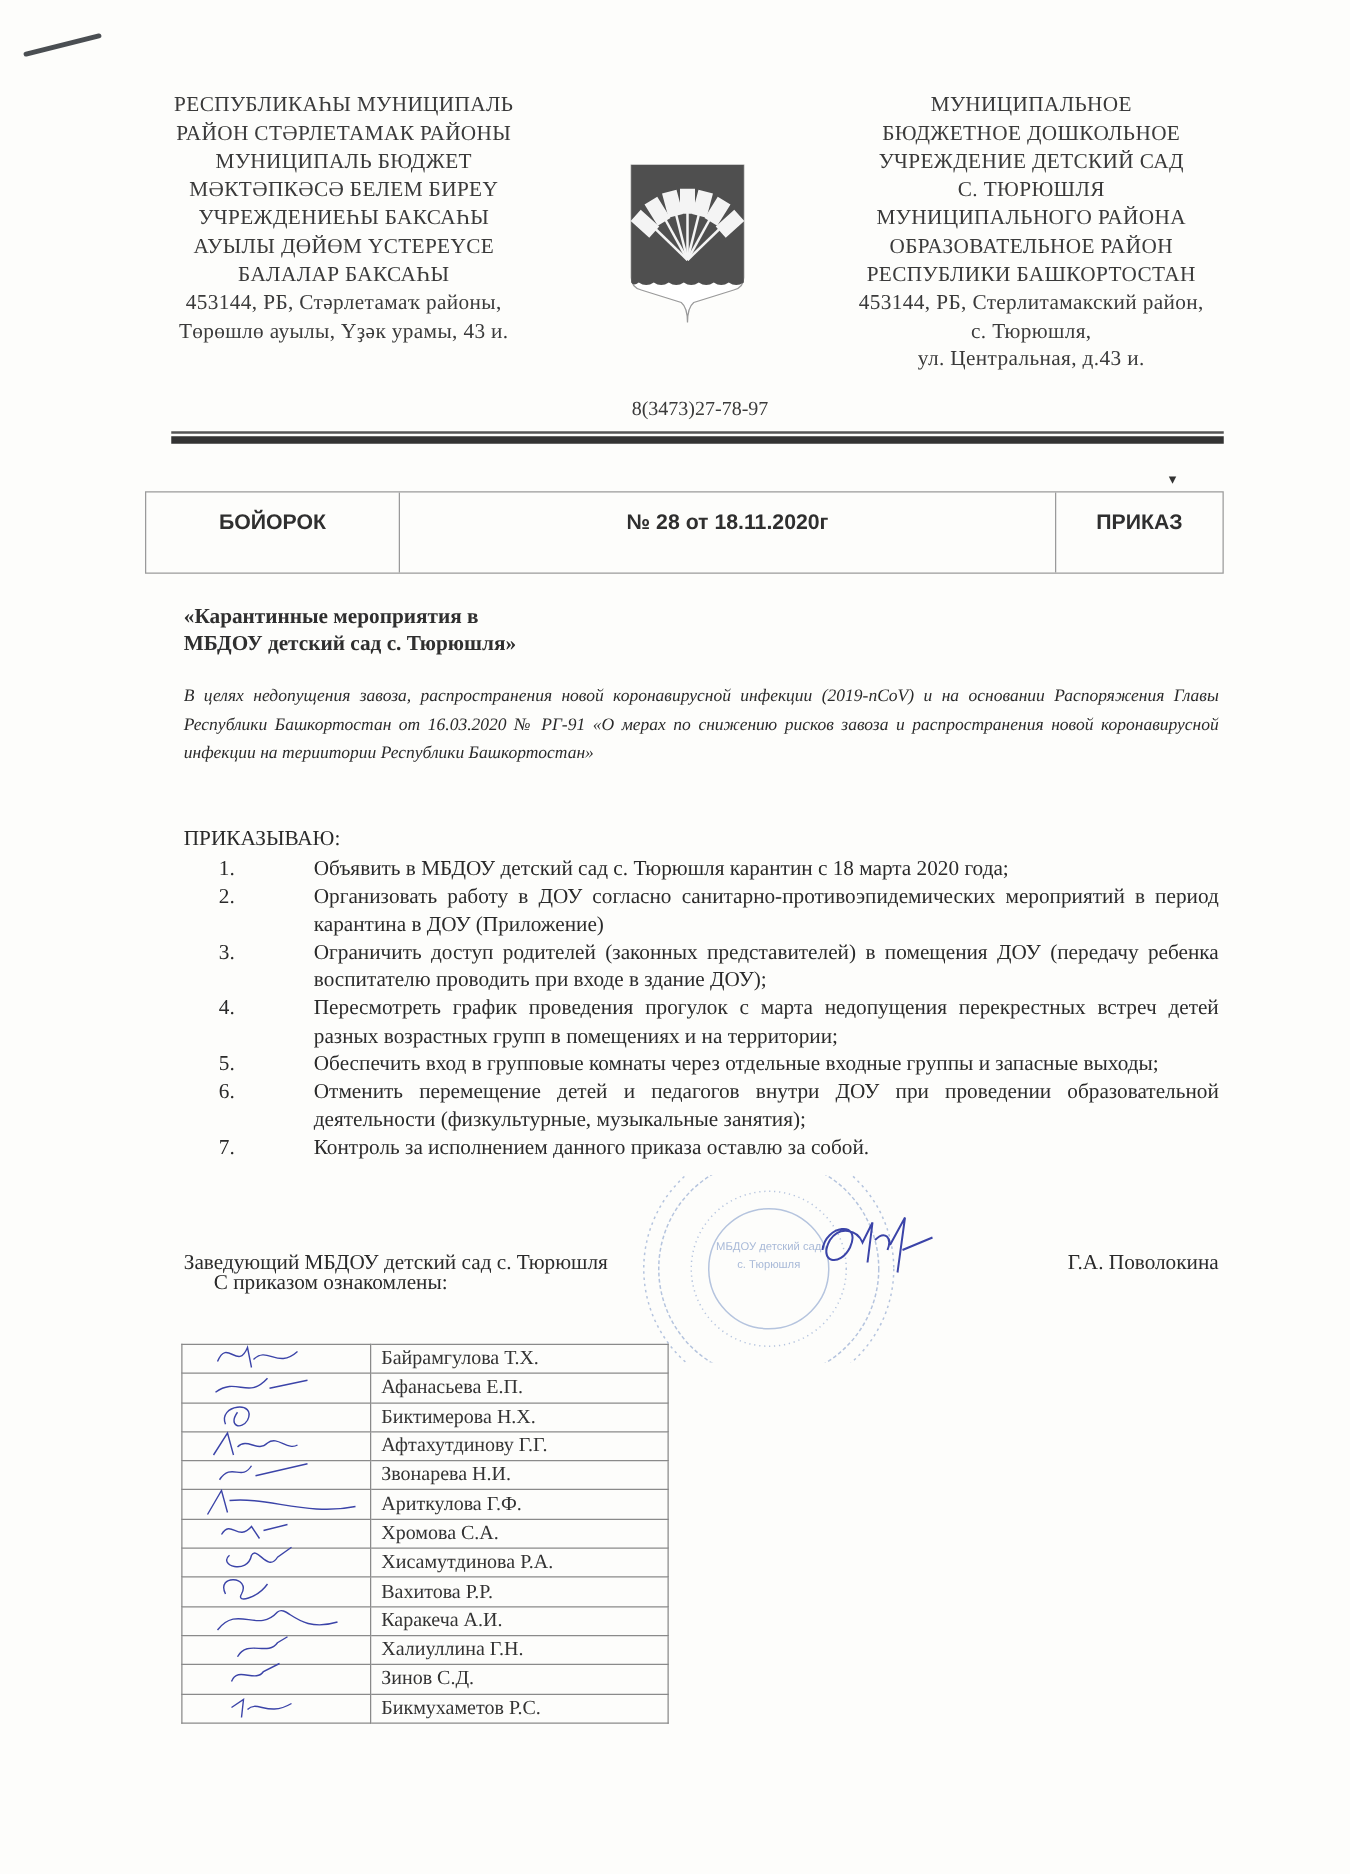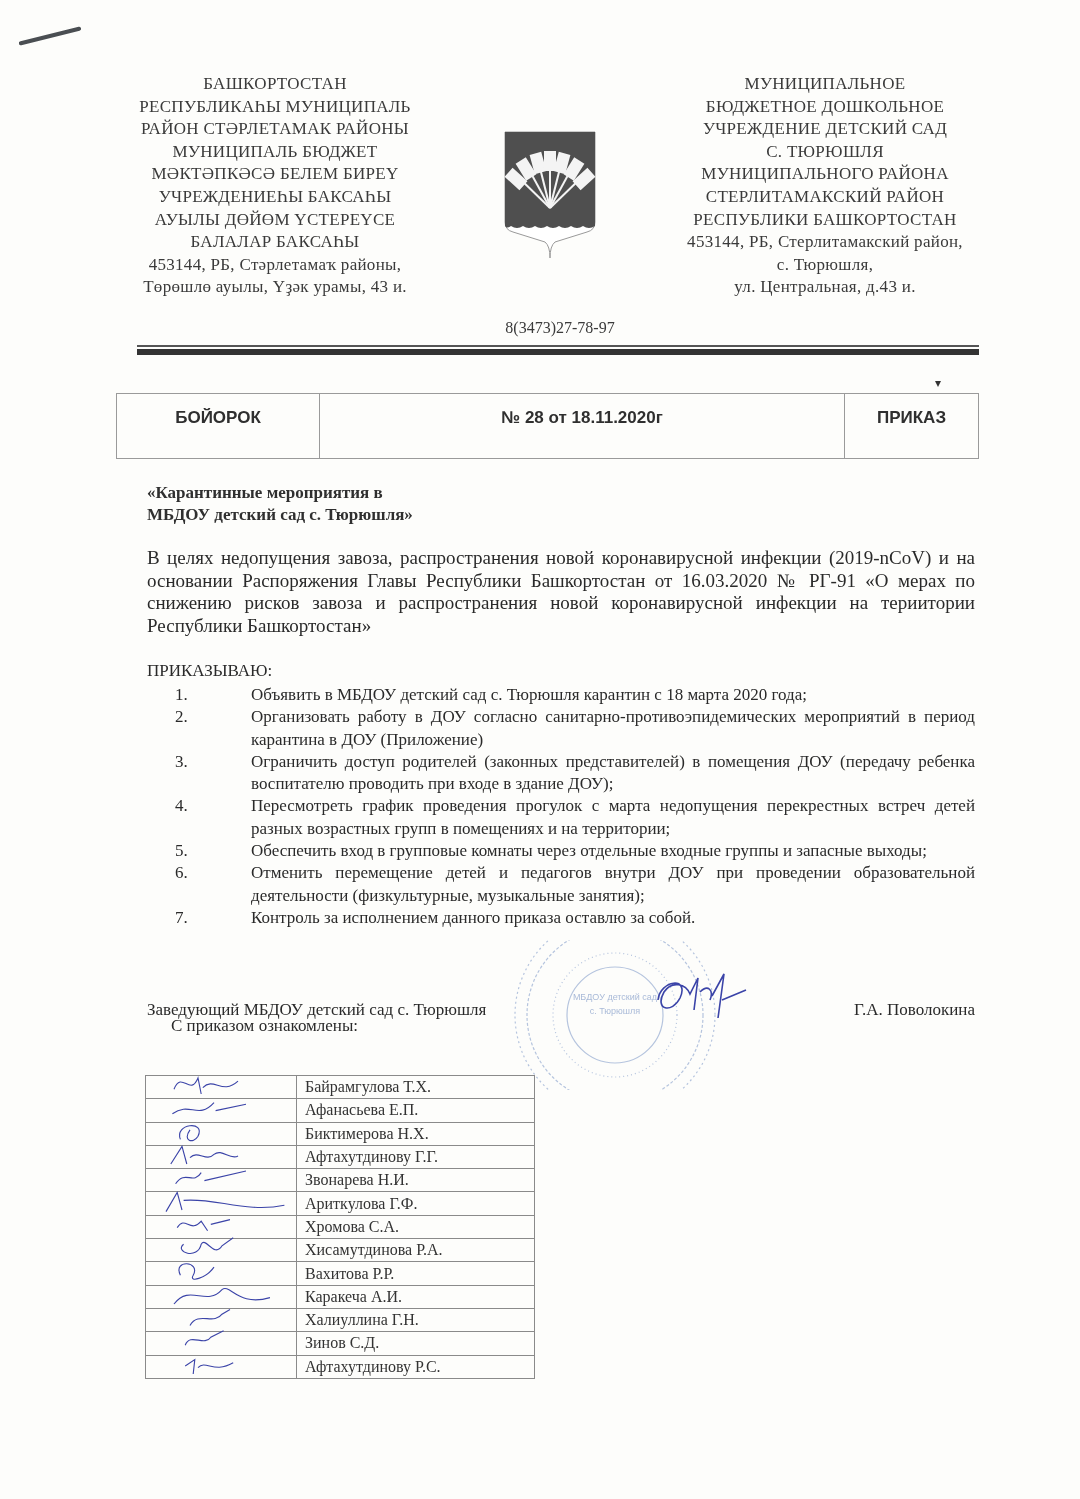--- a/index.html
+++ b/index.html
@@ -36,21 +36,21 @@
     color: #2f2f2f;
   }
   .order-table .cell { display: flex; align-items: flex-start; justify-content: center; padding-top: 14px; box-sizing: border-box; }
   .order-table .c1 { width: 203px; border-right: 1px solid #9a9a9a; }
   .order-table .c2 { width: 525px; border-right: 1px solid #9a9a9a; }
   .order-table .c3 { flex: 1; }
   .doc-title {
     position: absolute; left: 147px; top: 482px; font-weight: bold; font-size: 17px; line-height: 22px; color: #2f2f2f;
   }
   .para {
-    position: absolute; left: 147px; top: 547px; width: 828px; text-align: justify; font-size: 19px; line-height: 22.5px;
+    position: absolute; left: 147px; top: 547px; width: 828px; text-align: justify; font-size: 14px; line-height: 22.5px; font-style: italic;
   }
   .order-verb { position: absolute; left: 147px; top: 661px; font-size: 17px; }
   .order-list {
     position: absolute; left: 147px; top: 684px; width: 828px; margin: 0; padding: 0; list-style: none;
     font-size: 17px; line-height: 22.3px;
   }
   .order-list li { display: flex; }
   .order-list .num { width: 60px; text-align: right; padding-right: 0; box-sizing: border-box; flex: none; padding-left: 28px; }
   .order-list .num span { display: inline-block; width: 32px; text-align: left; }
   .order-list .txt { flex: 1; text-align: justify; margin-left: 44px; }
@@ -68,21 +68,20 @@
   .sig-table td.sig { width: 150px; position: relative; }
   .sig-table td.name { padding-left: 8px; color: #333; }
   .scribble { position: absolute; left: 20px; top: -6px; width: 120px; height: 32px; overflow: visible; }
 </style>
 </head>
 <body>
 
 <div class="pen-mark"></div>
 
 <div id="hdr-left" class="header-col">
-    <div>БАШКОРТОСТАН</div>
     <div>РЕСПУБЛИКАҺЫ МУНИЦИПАЛЬ</div>
     <div>РАЙОН СТӘРЛЕТАМАК РАЙОНЫ</div>
     <div>МУНИЦИПАЛЬ БЮДЖЕТ</div>
     <div>МӘКТӘПКӘСӘ БЕЛЕМ БИРЕҮ</div>
     <div>УЧРЕЖДЕНИЕҺЫ БАКСАҺЫ</div>
     <div>АУЫЛЫ  ДӨЙӨМ  ҮСТЕРЕҮСЕ</div>
     <div>БАЛАЛАР БАКСАҺЫ</div>
     <div>453144, РБ, Стәрлетамаҡ районы,</div>
     <div>Төрөшлө ауылы, Үҙәк урамы, 43 и.</div>
   </div>
@@ -107,21 +106,21 @@
     <rect x="76" y="40" width="10" height="18" transform="rotate(48 81 49)"></rect>
   </g>
 </svg>
 
 <div id="hdr-right" class="header-col">
     <div>МУНИЦИПАЛЬНОЕ</div>
     <div>БЮДЖЕТНОЕ ДОШКОЛЬНОЕ</div>
     <div>УЧРЕЖДЕНИЕ ДЕТСКИЙ САД</div>
     <div>С. ТЮРЮШЛЯ</div>
     <div>МУНИЦИПАЛЬНОГО РАЙОНА</div>
-    <div>СТЕРЛИТАМАКСКИЙ РАЙОН</div>
+    <div>ОБРАЗОВАТЕЛЬНОЕ РАЙОН</div>
     <div>РЕСПУБЛИКИ БАШКОРТОСТАН</div>
     <div>453144, РБ, Стерлитамакский район,</div>
     <div>с. Тюрюшля,</div>
     <div>ул. Центральная, д.43 и.</div>
   </div>
 
 <div class="phone">8(3473)27-78-97</div>
 <div class="rule-thin"></div>
 <div class="rule-thick"></div>
 <div class="tick-mark">▾</div>
@@ -291,16 +290,16 @@
           </svg>
         </td>
         <td class="name">Зинов С.Д.</td>
       </tr>
       <tr>
         <td class="sig">
           <svg class="scribble" viewBox="0 0 150 32">
             <path d="M24 16 L 36 8 L 34 26 M 40 18 C 50 8, 60 26, 84 12" fill="none" stroke="#3b44a8" stroke-width="1.4"></path>
           </svg>
         </td>
-        <td class="name">Афтахутдинову Р.С.</td>
+        <td class="name">Бикмухаметов Р.С.</td>
       </tr>
     </tbody>
 </table>
 
 </body></html>

